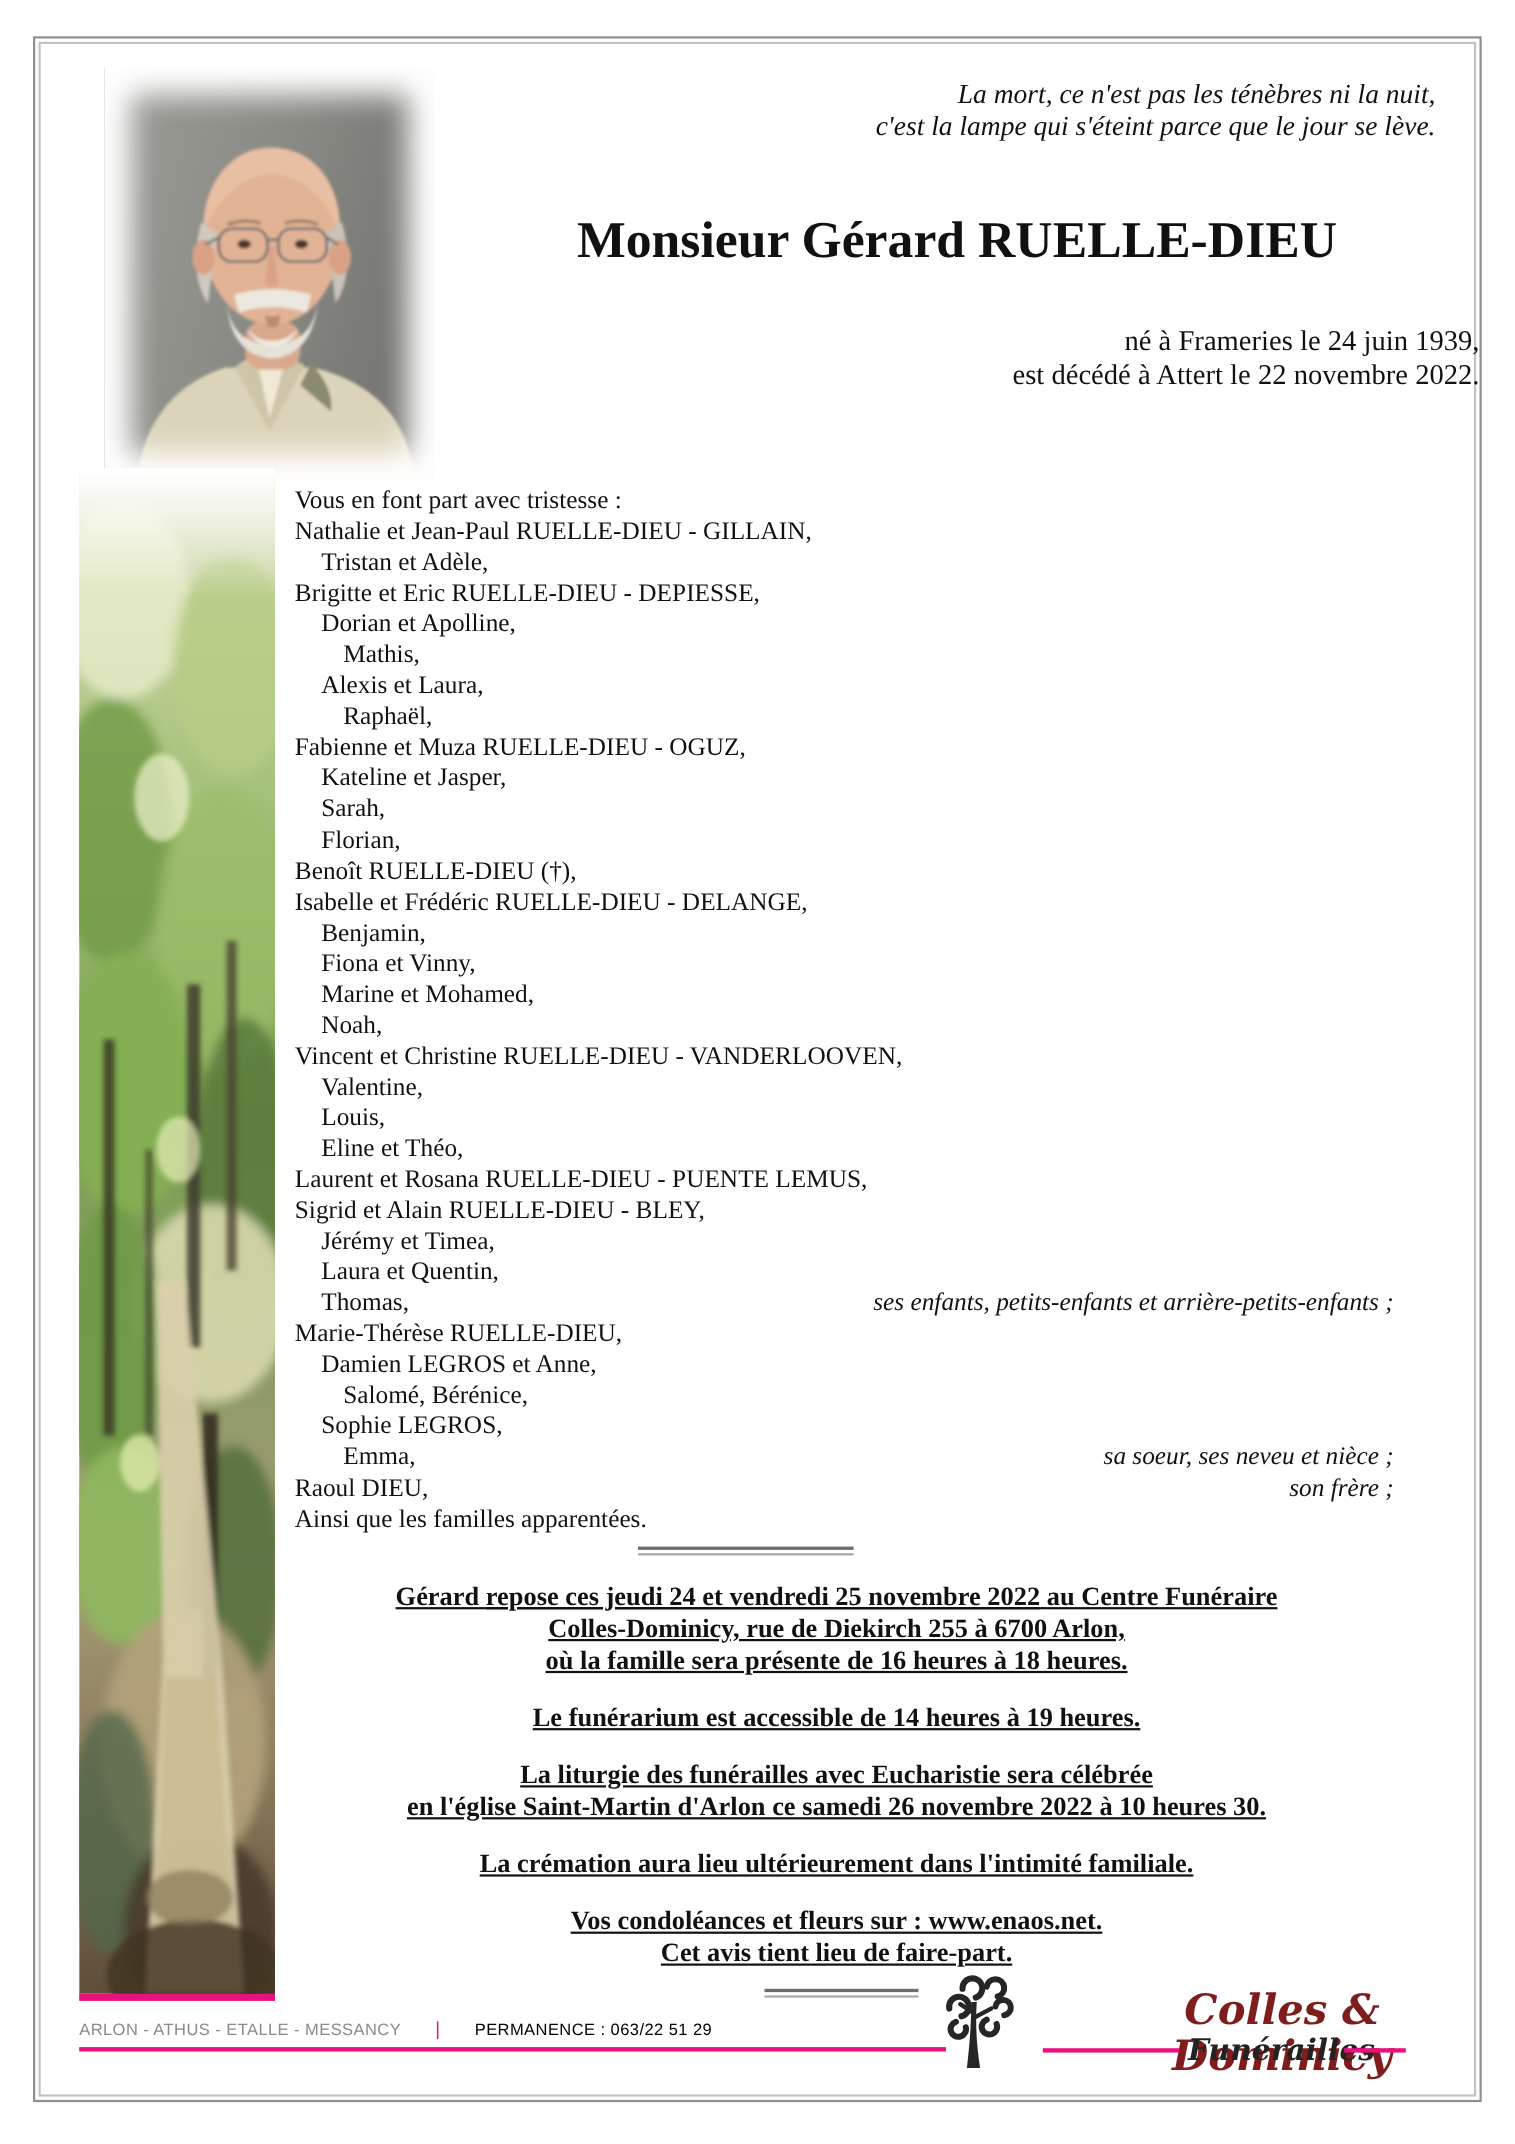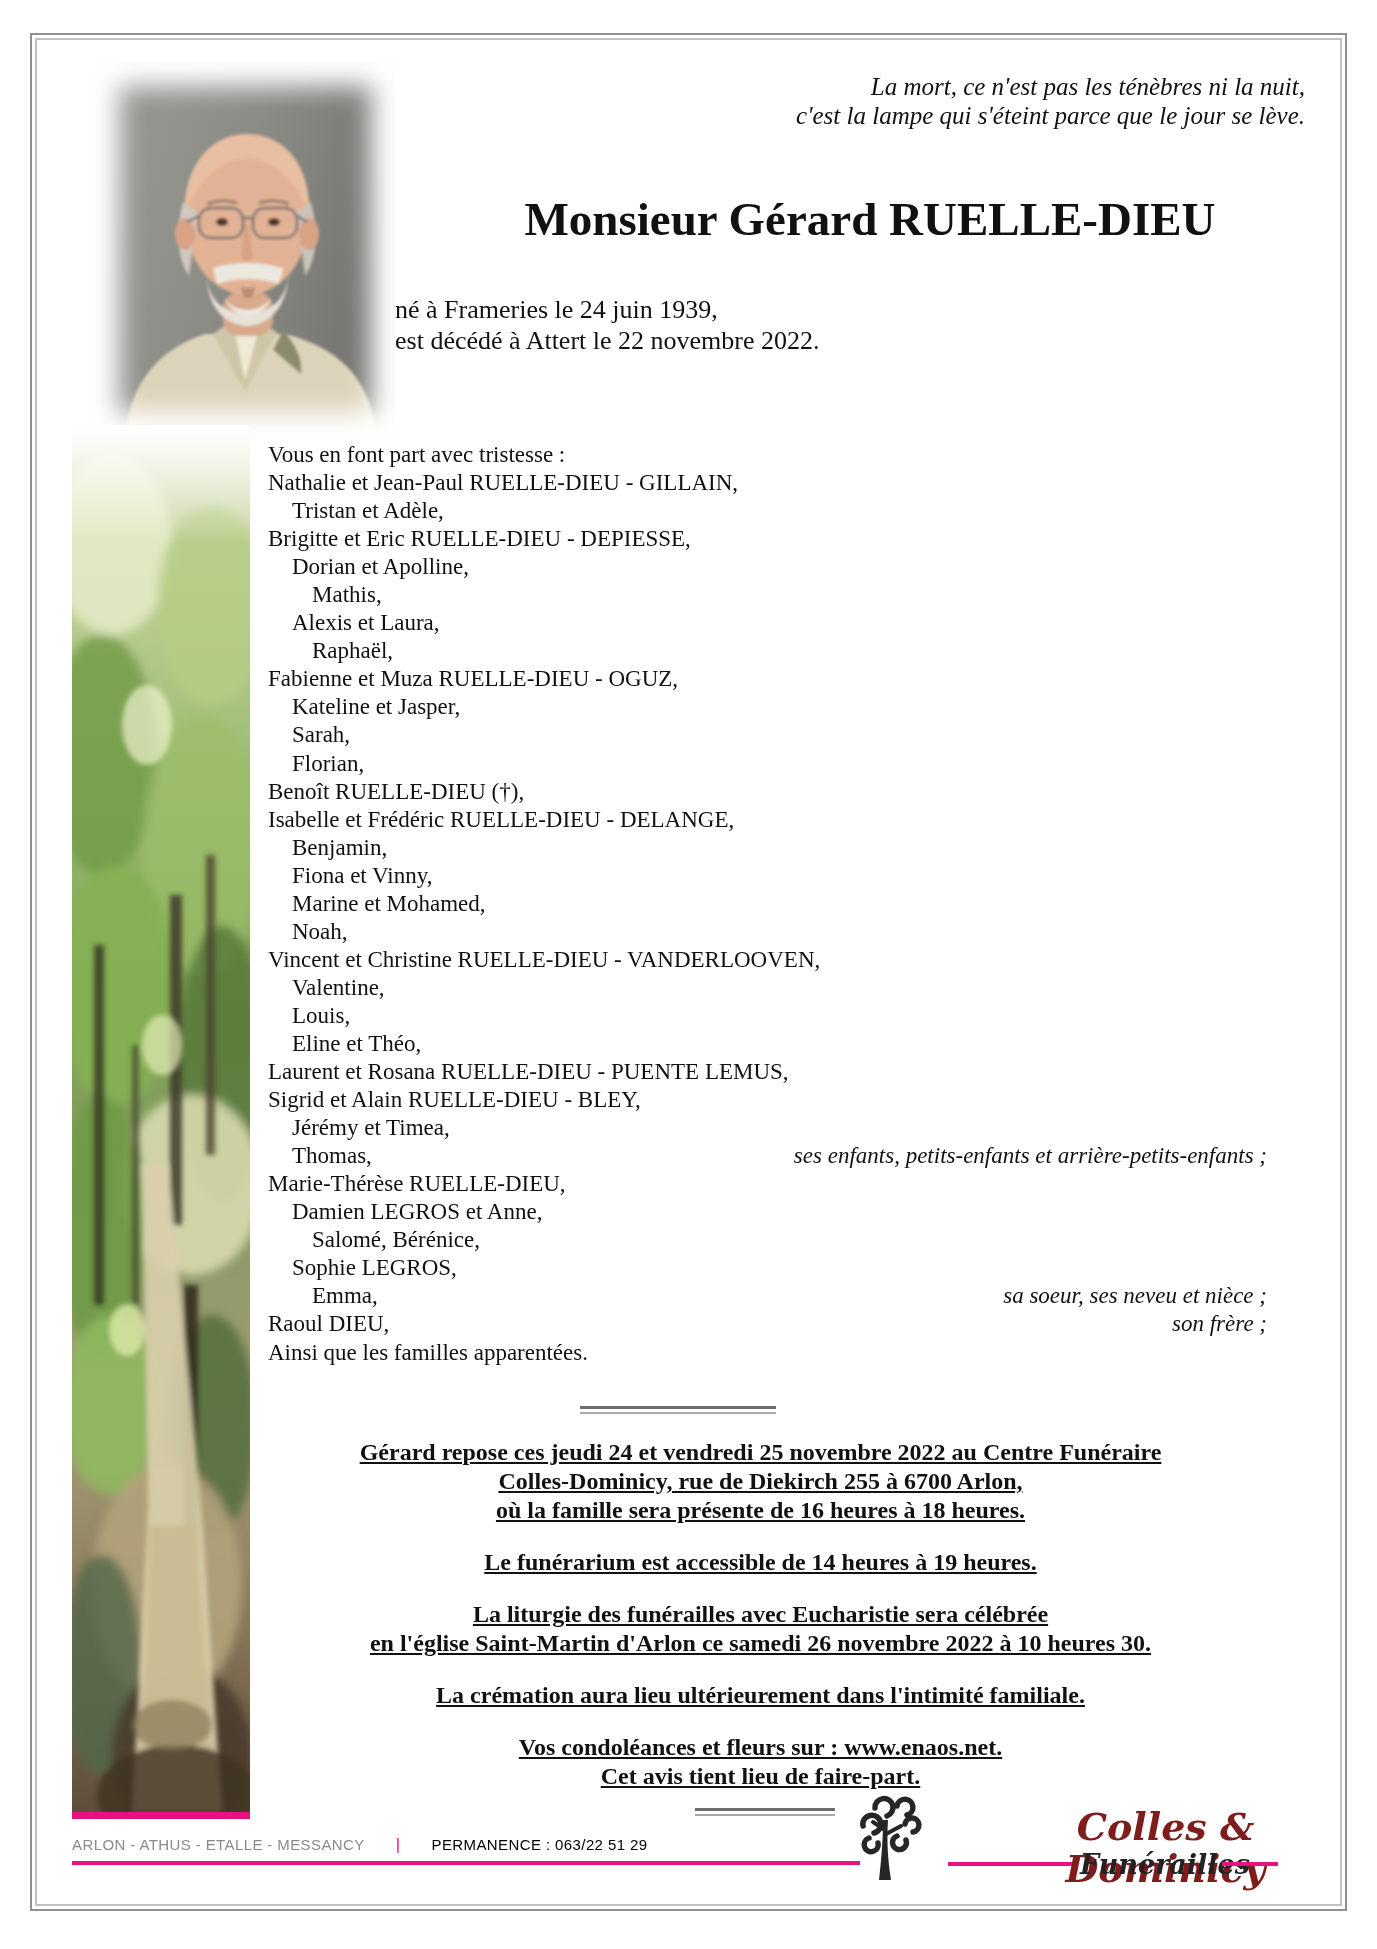--- a/index.html
+++ b/index.html
@@ -19,21 +19,21 @@
   .strip svg{display:block;}
   .strip .fadetop{position:absolute;left:0;top:0;width:100%;height:120px;
     background:linear-gradient(#ffffff, rgba(255,255,255,0));}
   .strip-underline{position:absolute;left:72px;top:1812px;width:178px;height:7px;}
   
   .quote{position:absolute;left:560px;top:72px;width:745px;text-align:right;
          font-style:italic;font-size:25px;line-height:29px;}
   
   .hdr{position:absolute;left:395px;top:194px;width:950px;text-align:center;}
   .hdr .title{font-size:47px;font-weight:bold;line-height:50px;}
-  .birth{position:absolute;left:395px;top:294px;width:950px;text-align:left;
+  .birth{position:absolute;left:395px;top:294px;width:950px;text-align:right;
          font-size:26px;line-height:31px;}
   
   .family{position:absolute;left:268px;top:441px;width:999px;font-size:23px;line-height:28.05px;}
   .family .line{position:relative;white-space:nowrap;}
   .family .ind1{padding-left:24px;}
   .family .ind2{padding-left:44px;}
   .family .rightlbl{position:absolute;right:0;top:0;font-style:italic;}
   
   .sep{position:absolute;}
   .sep .l1{height:0;border-top:3px solid #6e6e6e;}
@@ -213,20 +213,21 @@
       <div class="line ind1"><span>Fiona et Vinny,</span></div>
       <div class="line ind1"><span>Marine et Mohamed,</span></div>
       <div class="line ind1"><span>Noah,</span></div>
       <div class="line"><span>Vincent et Christine RUELLE-DIEU - VANDERLOOVEN,</span></div>
       <div class="line ind1"><span>Valentine,</span></div>
       <div class="line ind1"><span>Louis,</span></div>
       <div class="line ind1"><span>Eline et Théo,</span></div>
       <div class="line"><span>Laurent et Rosana RUELLE-DIEU - PUENTE LEMUS,</span></div>
       <div class="line"><span>Sigrid et Alain RUELLE-DIEU - BLEY,</span></div>
       <div class="line ind1"><span>Jérémy et Timea,</span></div>
+      <div class="line ind1"><span>Laura et Quentin,</span></div>
       <div class="line ind1"><span>Thomas,</span><span class="rightlbl">ses enfants, petits-enfants et arrière-petits-enfants ;</span></div>
       <div class="line"><span>Marie-Thérèse RUELLE-DIEU,</span></div>
       <div class="line ind1"><span>Damien LEGROS et Anne,</span></div>
       <div class="line ind2"><span>Salomé, Bérénice,</span></div>
       <div class="line ind1"><span>Sophie LEGROS,</span></div>
       <div class="line ind2"><span>Emma,</span><span class="rightlbl">sa soeur, ses neveu et nièce ;</span></div>
       <div class="line"><span>Raoul DIEU,</span><span class="rightlbl">son frère ;</span></div>
       <div class="line"><span>Ainsi que les familles apparentées.</span></div>
     </div>
 

